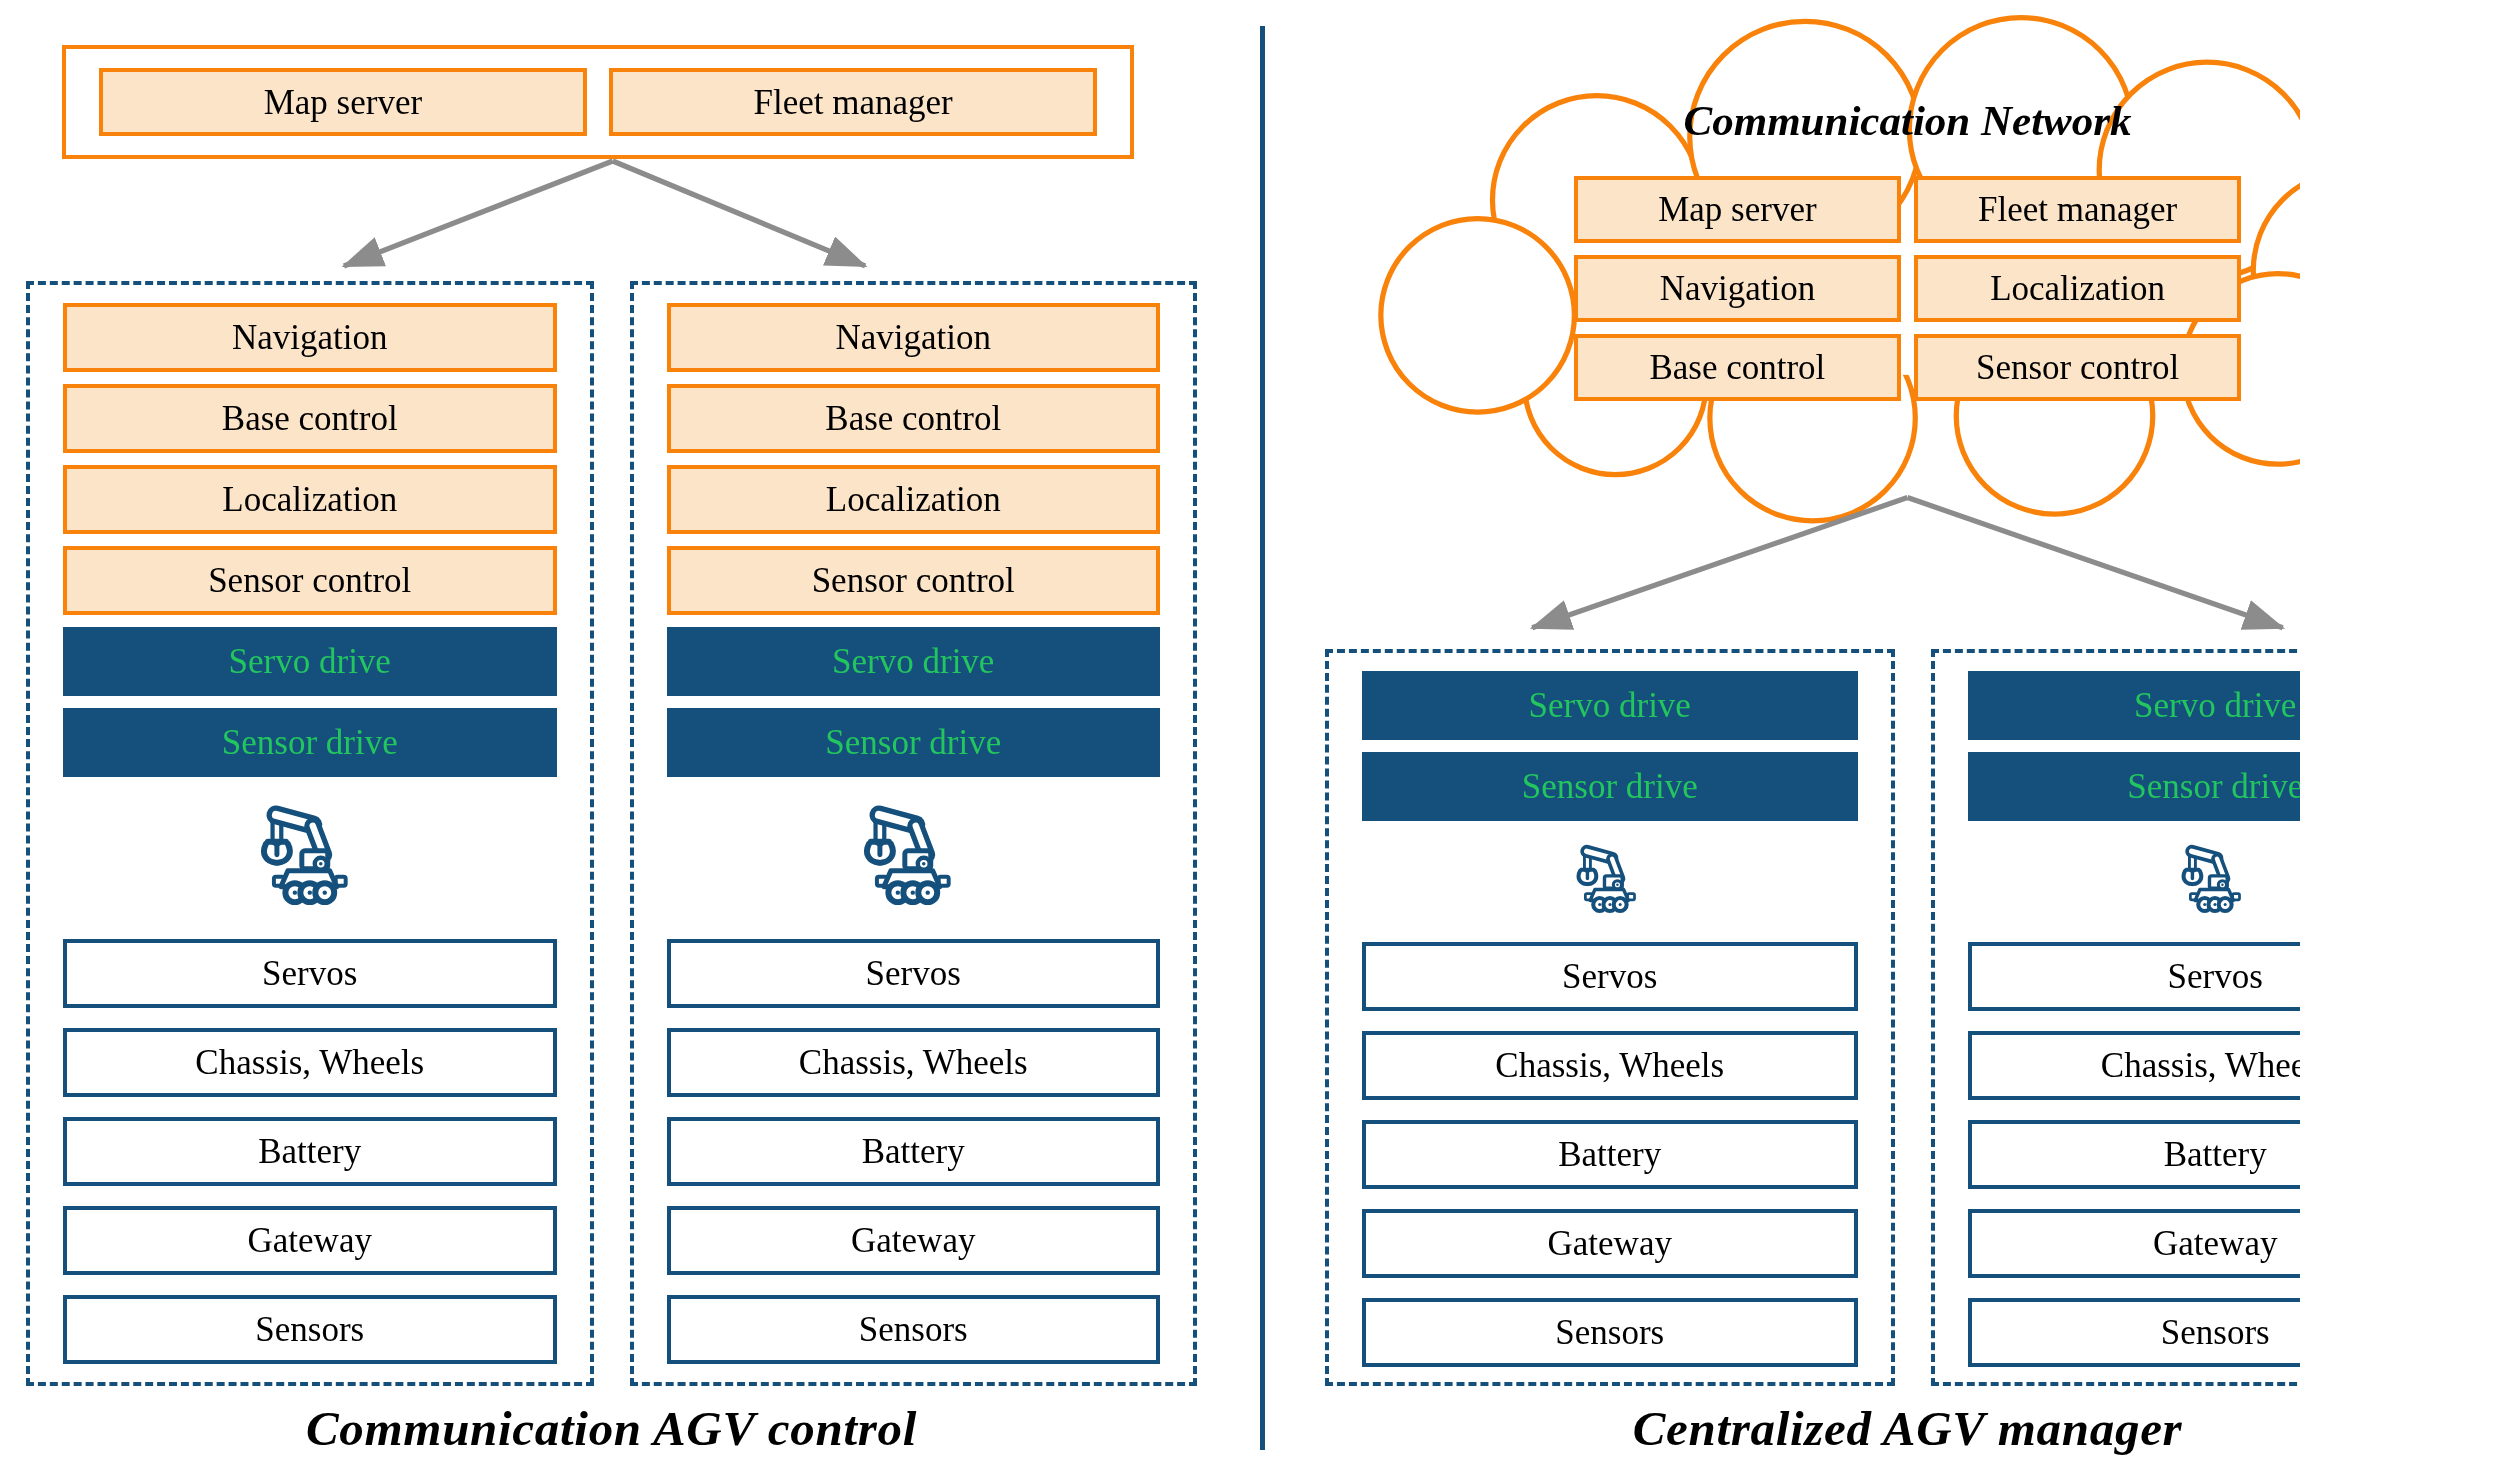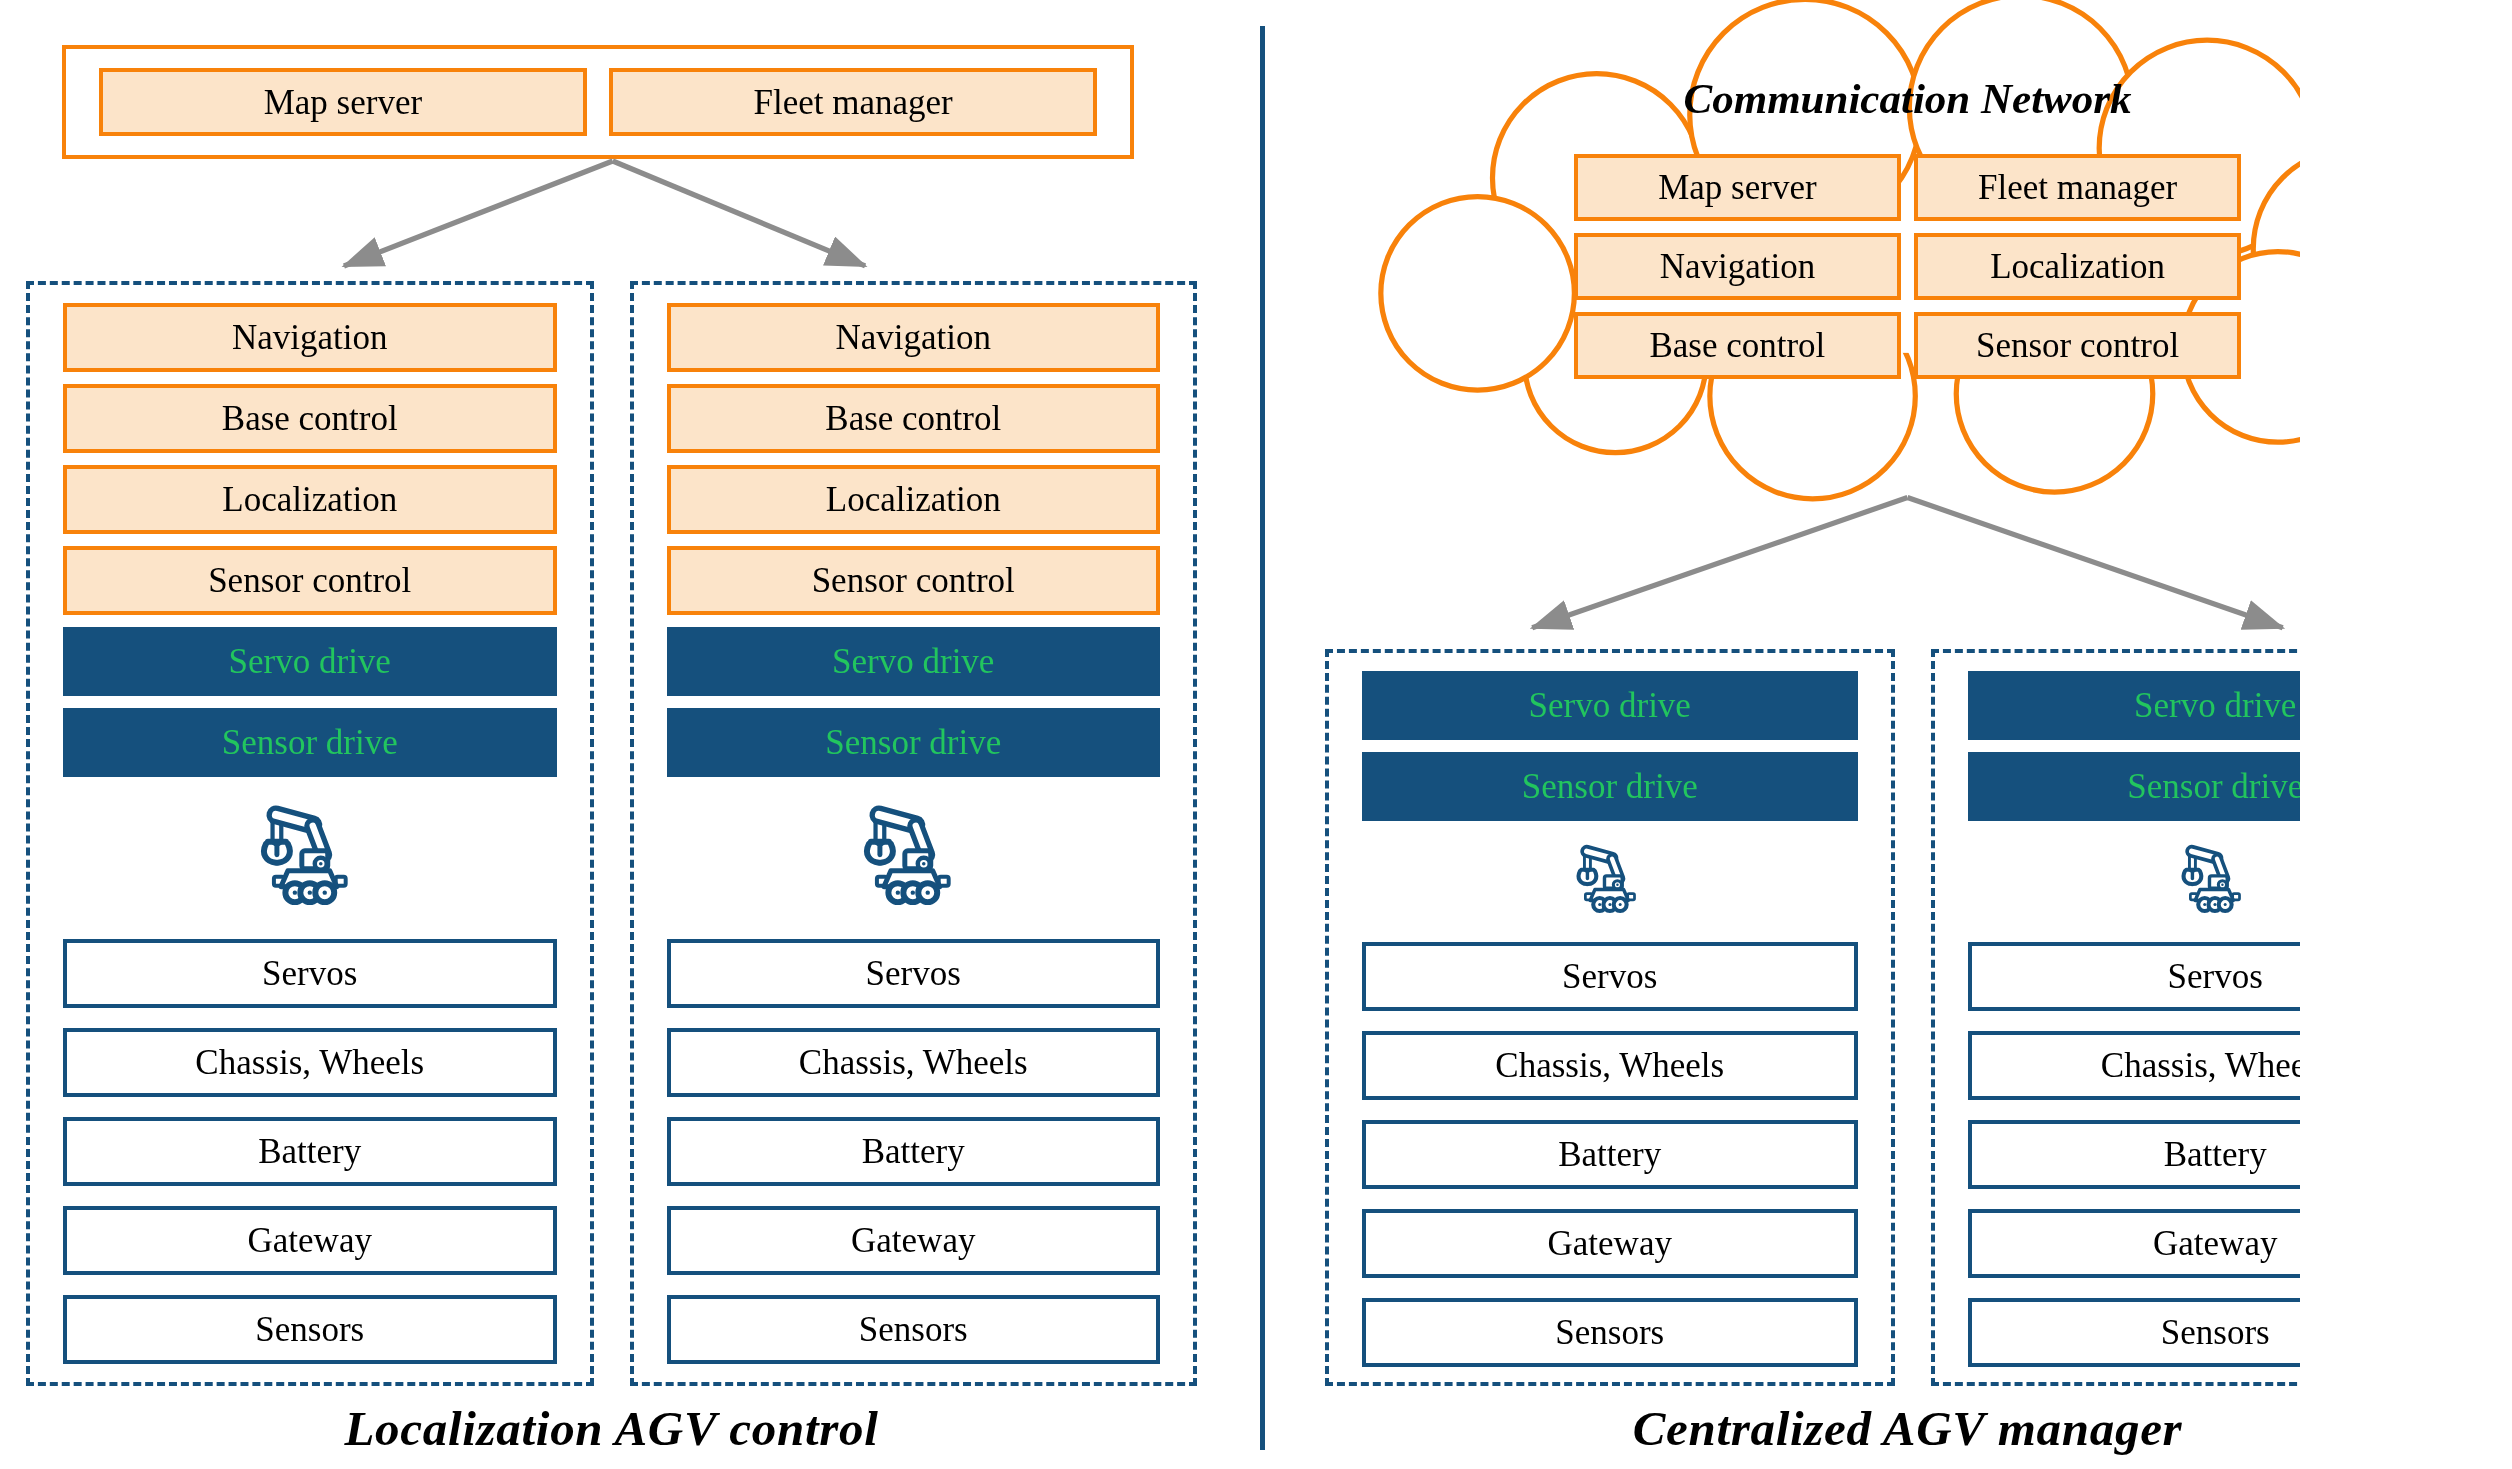--- a/index.html
+++ b/index.html
@@ -68,21 +68,21 @@
   .caption-left{left:26px;width:1171px;}
   .caption-right{left:1303px;width:1209px;}
 
   
   .divider{
     position:absolute;left:1260px;top:26px;width:5.2px;height:1424px;
     background:var(--navy);
   }
 
   
-  .cloud-wrap{position:absolute;left:1325px;top:3px;width:1165px;height:484px;}
+  .cloud-wrap{position:absolute;left:1325px;top:25px;width:1165px;height:484px;}
   .cloud-wrap > svg{position:absolute;inset:0;overflow:visible;}
   .cloud-content{
     position:absolute;inset:0;
     display:flex;flex-direction:column;align-items:center;
     padding-top:71px;box-sizing:border-box;
   }
   .cloud-title{
     font-size:43px;font-style:italic;font-weight:600;
     margin-bottom:31px;
   }
@@ -225,21 +225,21 @@
         </div>
       <div class="box hw">
           <span>Gateway</span>
         </div>
       <div class="box hw">
           <span>Sensors</span>
         </div>
     </div>
   </div>
 
-  <div class="caption caption-left">Localization AGV control</div>
+  <div class="caption caption-left">Communication AGV control</div>
 
   <div class="cloud-wrap">
     <svg viewBox="0 0 1565 650" preserveAspectRatio="none">
       <g stroke="#F8820A" stroke-width="7" fill="#ffffff">
         <circle cx="365" cy="235" r="140"></circle>
         <circle cx="645" cy="150" r="155"></circle>
         <circle cx="935" cy="140" r="150"></circle>
         <circle cx="1185" cy="195" r="145"></circle>
         <circle cx="1382" cy="330" r="135"></circle>
         <circle cx="1280" cy="462" r="128"></circle>

